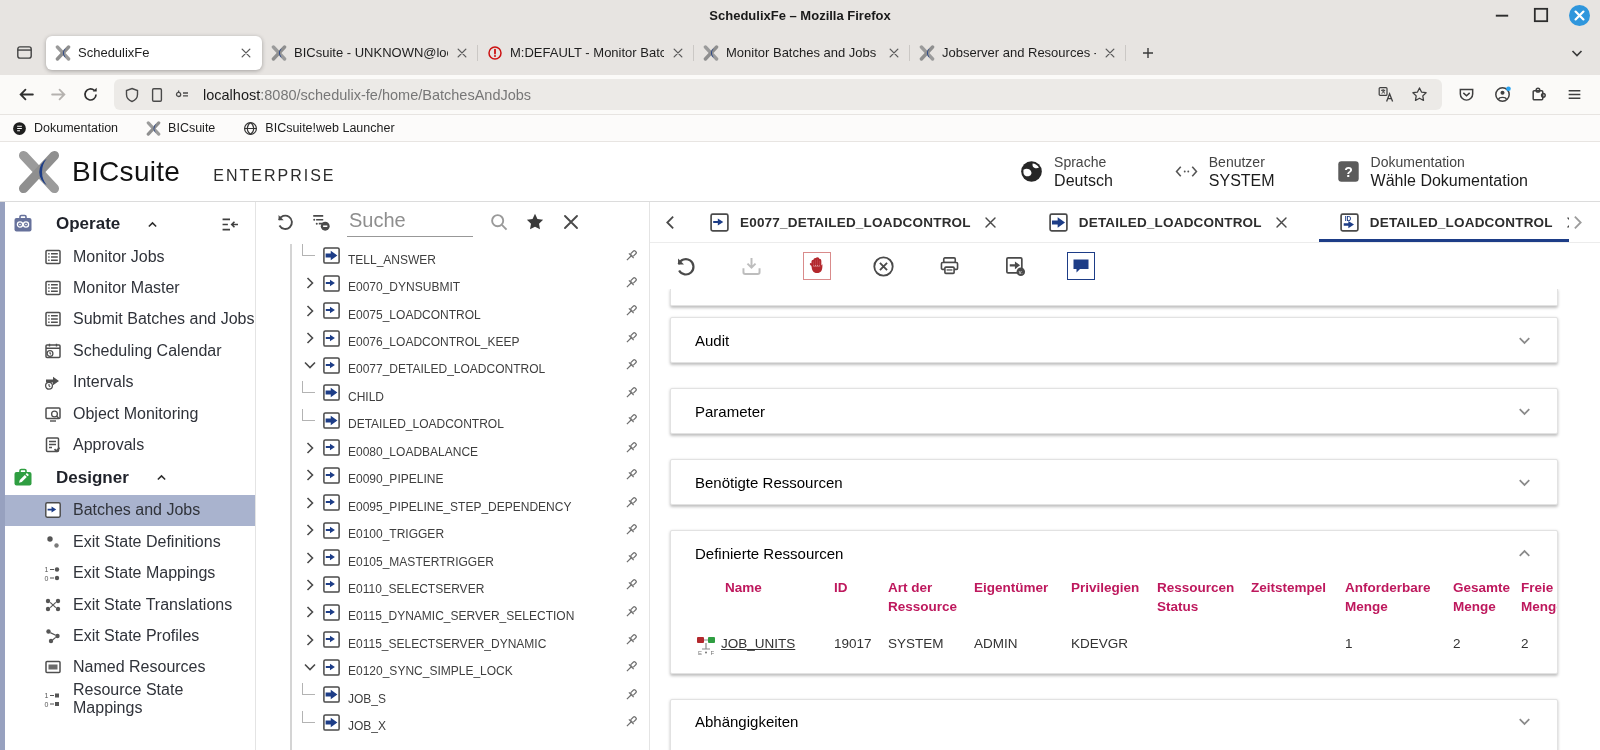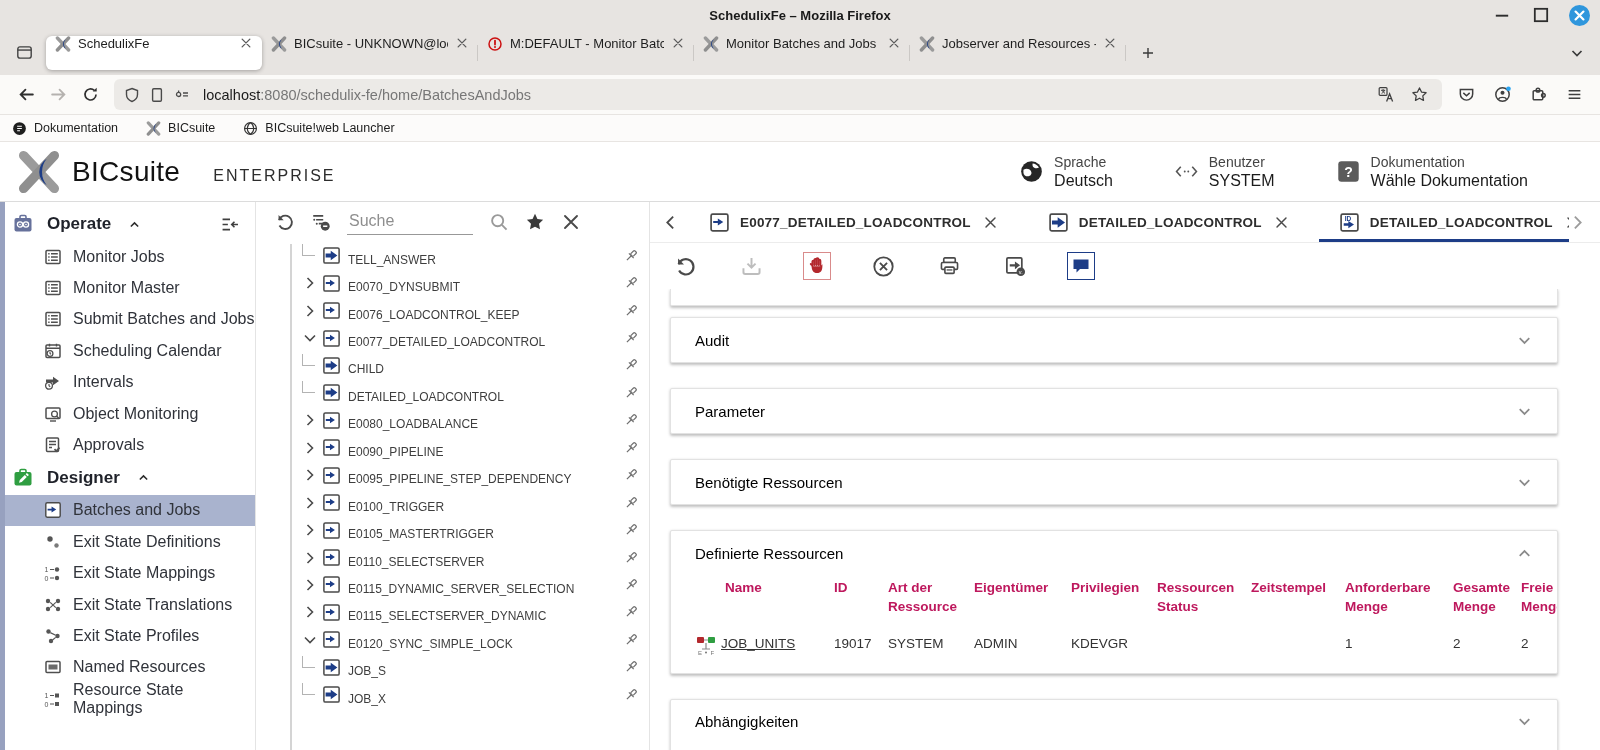--- a/index.html
+++ b/index.html
@@ -17,22 +17,22 @@
     display:flex; align-items:center; justify-content:center; }
   .titlebar .wtitle { font-size:13px; font-weight:700; color:#191919; }
   .win-controls { position:absolute; right:10px; top:0; height:30px; display:flex; align-items:center; gap:17px; }
   .win-btn { width:22px; height:22px; display:flex; align-items:center; justify-content:center; }
   .win-close { width:21px; height:21px; border-radius:50%; background:#2f96dc; }
 
   .tabbar { position:absolute; top:30px; left:0; right:0; height:45px; background:#e7e4e1;
     display:flex; align-items:center; padding-left:8px; }
   .fxview-btn { width:32px; height:32px; display:flex; align-items:center; justify-content:center; margin-right:6px; }
   .fxview-btn .icn { width:17px; height:17px; }
-  .fx-tab { width:216px; height:34px; border-radius:6px; display:flex; align-items:flex-start;
-    padding:0 9px; font-size:13px; color:#1e1e1e; position:relative; }
+  .fx-tab { width:216px; height:34px; border-radius:6px; display:flex; align-items:center;
+    padding:8px 9px; font-size:13px; color:#1e1e1e; position:relative; }
   .fx-tab.active { background:#fff; box-shadow:0 1px 4px rgba(0,0,0,.3); }
   .fx-tab:not(.active)::after { content:""; position:absolute; right:0; top:9px; bottom:9px; width:1px; background:#cbc8c5; }
   .fx-tab .fav { width:16px; height:16px; flex:none; }
   .fx-tab .lbl { flex:1; white-space:nowrap; overflow:hidden; margin:0 7px; }
   .fx-tab .tclose { width:14px; height:14px; flex:none; }
   .newtab-btn { width:32px; height:32px; margin-left:6px; display:flex; align-items:center; justify-content:center; }
   .newtab-btn .icn { width:16px; height:16px; }
   .tab-overflow { position:absolute; right:14px; width:18px; height:18px; }
 
   .navbar { position:absolute; top:75px; left:0; right:0; height:40px; background:#fbfaf8;
@@ -66,35 +66,35 @@
   .hc .txt { display:flex; flex-direction:column; }
   .hc .l { font-size:14px; color:#454545; }
   .hc .v { font-size:16px; color:#1b1b1b; margin-top:2px; }
 
   
   .main { position:absolute; top:202px; left:0; right:0; bottom:0; display:flex; background:#fff; }
 
   .sidebar { width:256px; min-width:256px; border-right:1px solid #e4e4e4; position:relative;
     padding-top:5px; overflow:hidden; }
   .sb-scroll { position:absolute; left:0; top:0; bottom:0; width:5px; background:#97a1bf; }
-  .sb-header { height:34px; display:flex; align-items:center; padding-left:13px; gap:14px; }
+  .sb-header { height:34px; display:flex; align-items:center; padding-left:13px; gap:23px; }
   .sb-header .sicn { width:20px; height:20px; }
   .sb-header .lbl { font-size:17px; font-weight:700; color:#1f222a; }
   .sb-caret { width:13px; height:13px; margin-left:3px; }
   .sb-collapse { margin-left:auto; margin-right:15px; width:20px; height:17px; }
   .sb-item { height:31.4px; display:flex; align-items:center; padding-left:44px; gap:11px;
     font-size:16px; color:#30333a; }
   .sb-item.selected { background:#a9b3ce; }
   .sb-item .iicn { width:18px; height:18px; flex:none; }
 
   
   .treepanel { width:394px; min-width:394px; border-right:1px solid #e4e4e4; position:relative; overflow:hidden; }
   .tree-toolbar { height:40px; display:flex; align-items:center; padding:0 19px; gap:16px; }
   .tt-icon { width:20px; height:20px; flex:none; }
-  .tree-search { width:126px; border:none; border-bottom:1px solid #989898; font-size:16px;
+  .tree-search { width:126px; border:none; border-bottom:1px solid #989898; font-size:20px;
     padding:2px 2px 4px; color:#333; outline:none; background:transparent; font-family:"Liberation Sans",sans-serif; }
   .tree-search::placeholder { color:#8e8e8e; }
   .tree-scroll { position:absolute; left:34px; top:42px; bottom:0; width:2px; background:#d4d4d4; }
   .tree-rows { position:absolute; top:40px; left:0; right:0; bottom:0; overflow:hidden; }
   .trow { height:27.45px; display:flex; align-items:center; padding-left:46px; padding-right:10px; }
   .trow .tchev { width:16px; height:16px; margin-right:4px; flex:none; }
   .trow .connector { width:13px; height:12px; border-left:1px solid #b3b3b3; border-bottom:1px solid #b3b3b3;
     margin:-11px 7px 0 0; flex:none; }
   .trow .ticon { width:19px; height:19px; margin-right:7px; flex:none; }
   .trow .lbl { font-size:12px; color:#3e3e3e; flex:1; white-space:nowrap; overflow:hidden;margin-top:8px; }
@@ -688,20 +688,42 @@
               <path d="M5.5 3l5 5-5 5" fill="none" stroke="#4a4a4a" stroke-width="1.6"></path>
             </svg>
           </span>
           <span class="icn ticon">
             <svg viewBox="0 0 20 20">
               <rect x="2" y="2" width="16" height="16" rx="1.5" fill="#fff" stroke="#4a4a4a" stroke-width="1.6"></rect>
               <path d="M4 10h4.4V7.6L13.6 11l-5.2 3.4V12H4z" fill="#1d3d87" transform="translate(0,-1.5)"></path>
             </svg>
           </span>
           <span class="lbl">E0070_DYNSUBMIT</span>
+          <span class="icn pin">
+            <svg viewBox="0 0 16 16">
+              <g stroke="#707070" fill="none" stroke-width="1.2" transform="rotate(45 8 8)">
+                <rect x="6.2" y="1.6" width="3.6" height="5.6" rx="1.1"></rect>
+                <path d="M4.6 7.6h6.8M8 7.6v6.2"></path>
+              </g>
+            </svg>
+          </span>
+        </div>
+        <div class="trow">
+          <span class="icn tchev">
+            <svg viewBox="0 0 16 16">
+              <path d="M5.5 3l5 5-5 5" fill="none" stroke="#4a4a4a" stroke-width="1.6"></path>
+            </svg>
+          </span>
+          <span class="icn ticon">
+            <svg viewBox="0 0 20 20">
+              <rect x="2" y="2" width="16" height="16" rx="1.5" fill="#fff" stroke="#4a4a4a" stroke-width="1.6"></rect>
+              <path d="M4 10h4.4V7.6L13.6 11l-5.2 3.4V12H4z" fill="#1d3d87" transform="translate(0,-1.5)"></path>
+            </svg>
+          </span>
+          <span class="lbl">E0075_LOADCONTROL</span>
           <span class="icn pin">
             <svg viewBox="0 0 16 16">
               <g stroke="#707070" fill="none" stroke-width="1.2" transform="rotate(45 8 8)">
                 <rect x="6.2" y="1.6" width="3.6" height="5.6" rx="1.1"></rect>
                 <path d="M4.6 7.6h6.8M8 7.6v6.2"></path>
               </g>
             </svg>
           </span>
         </div>
         <div class="trow">

